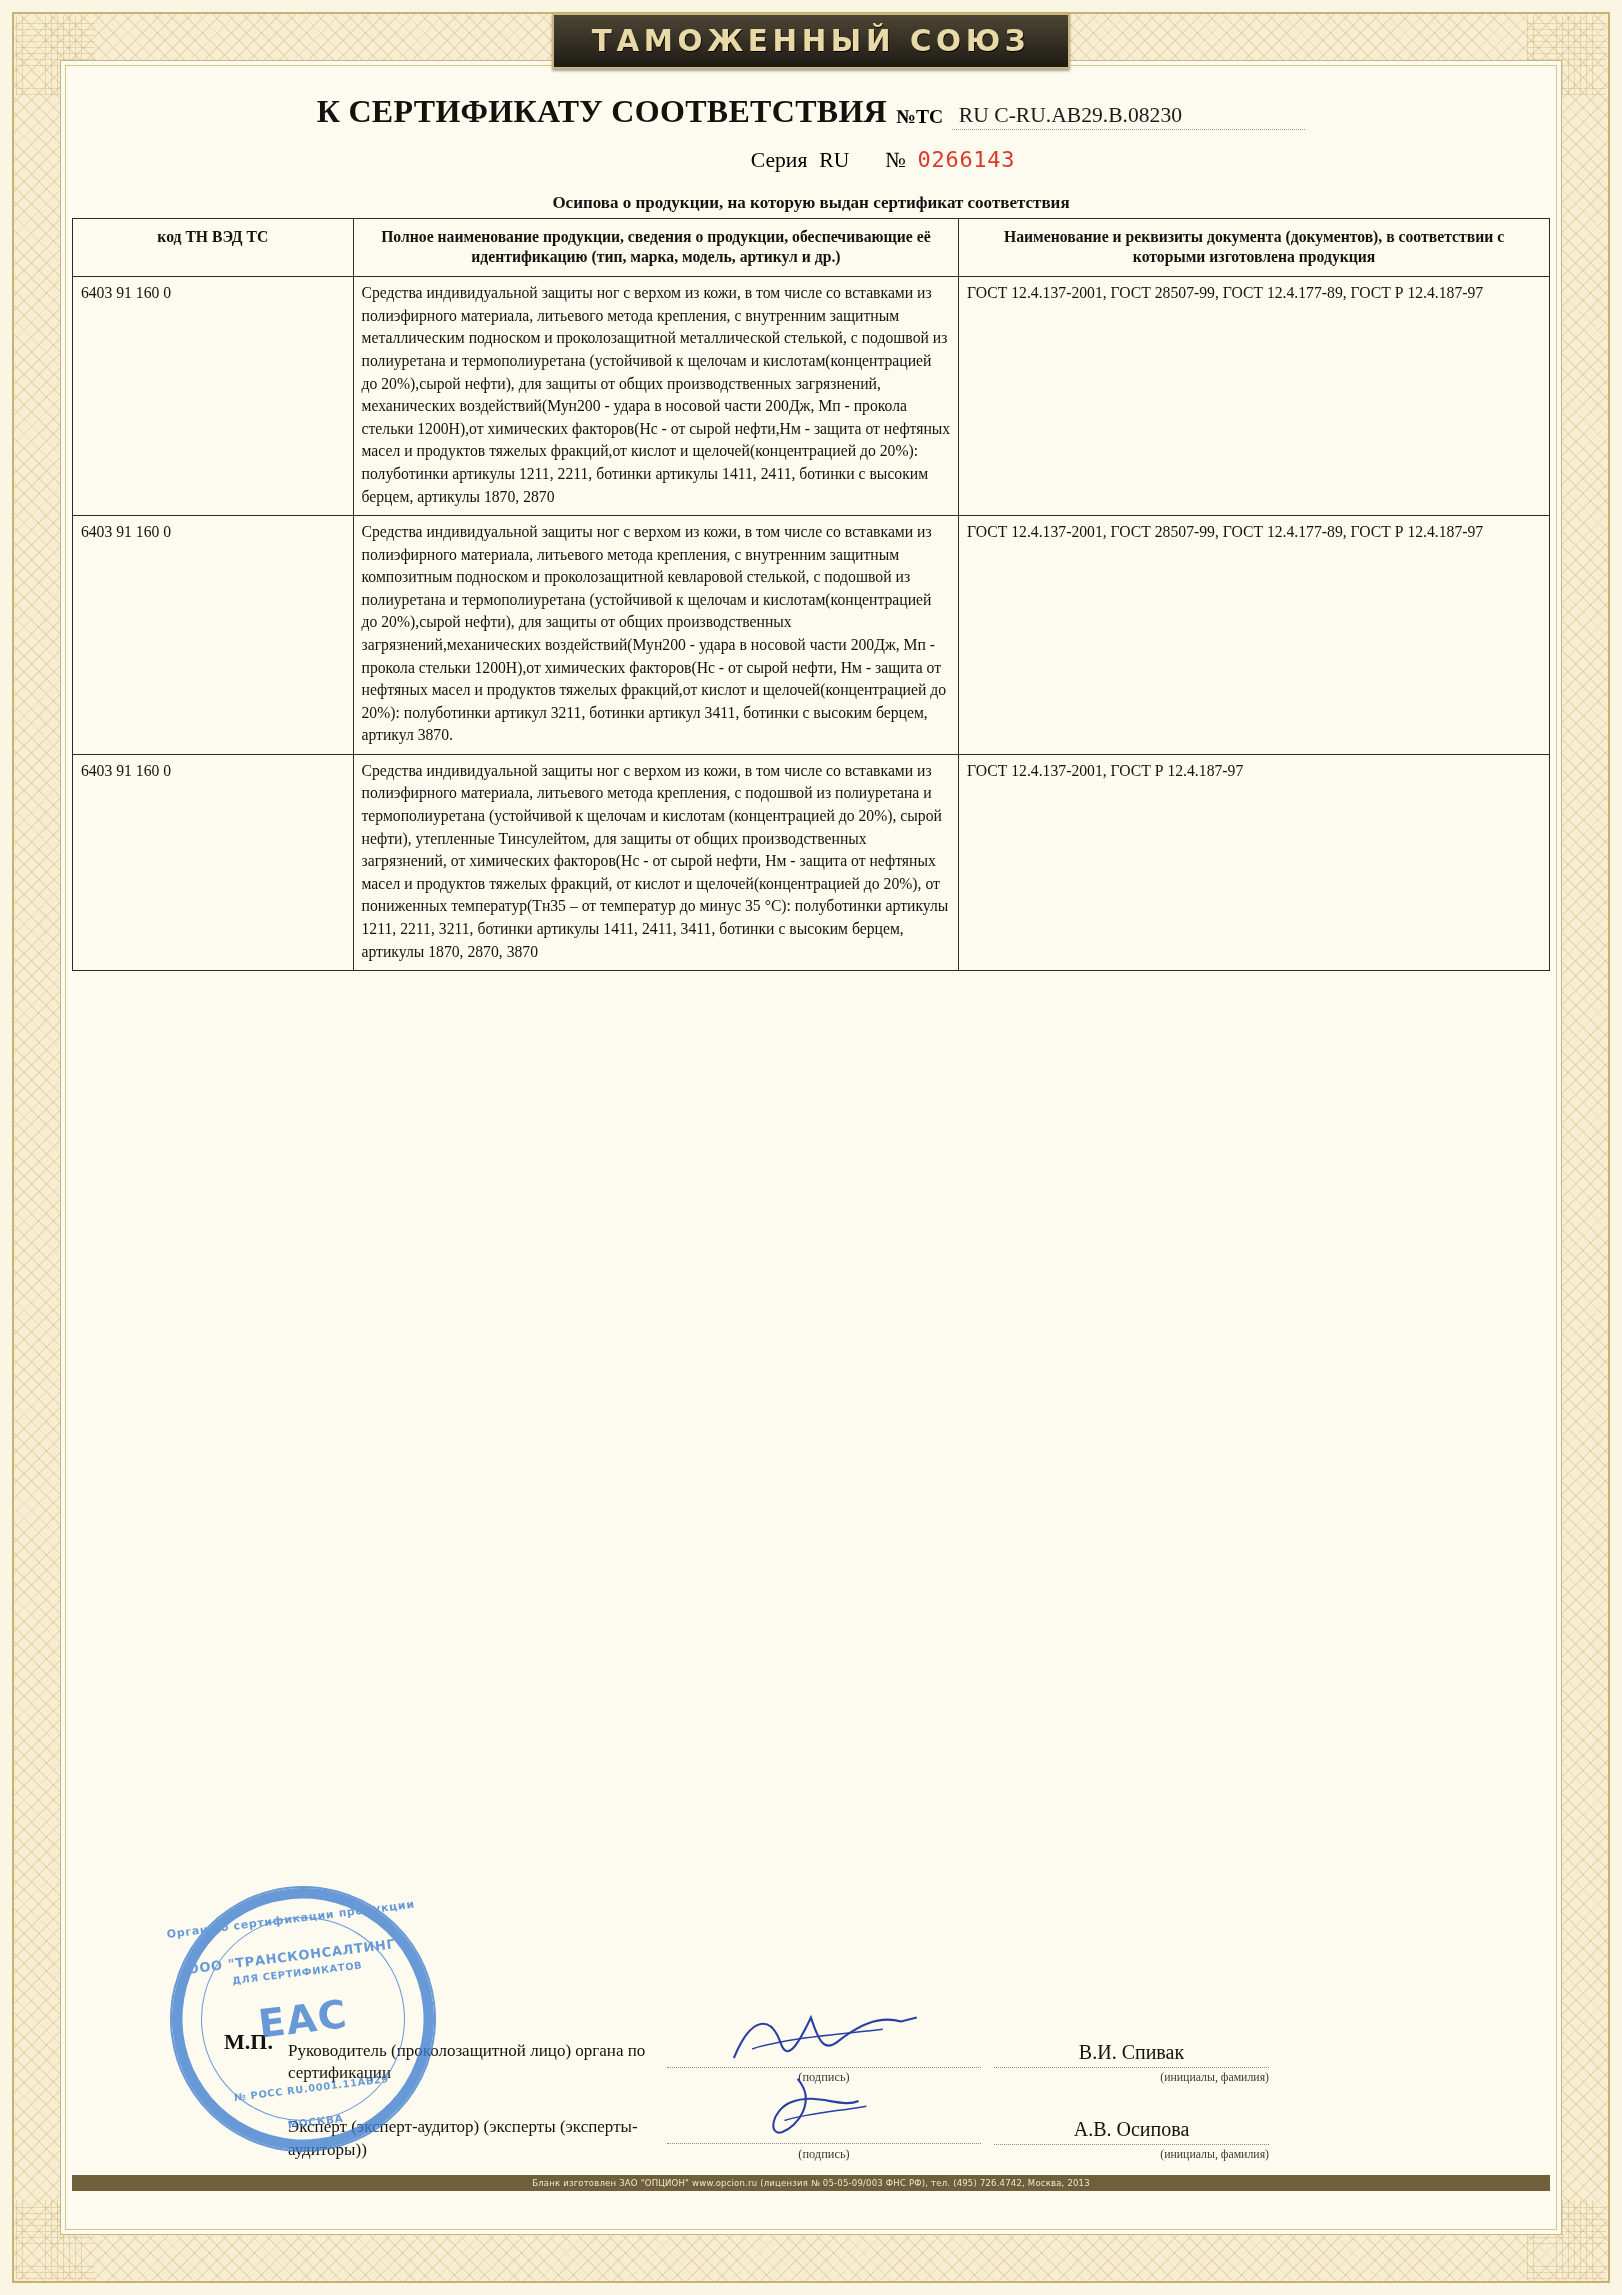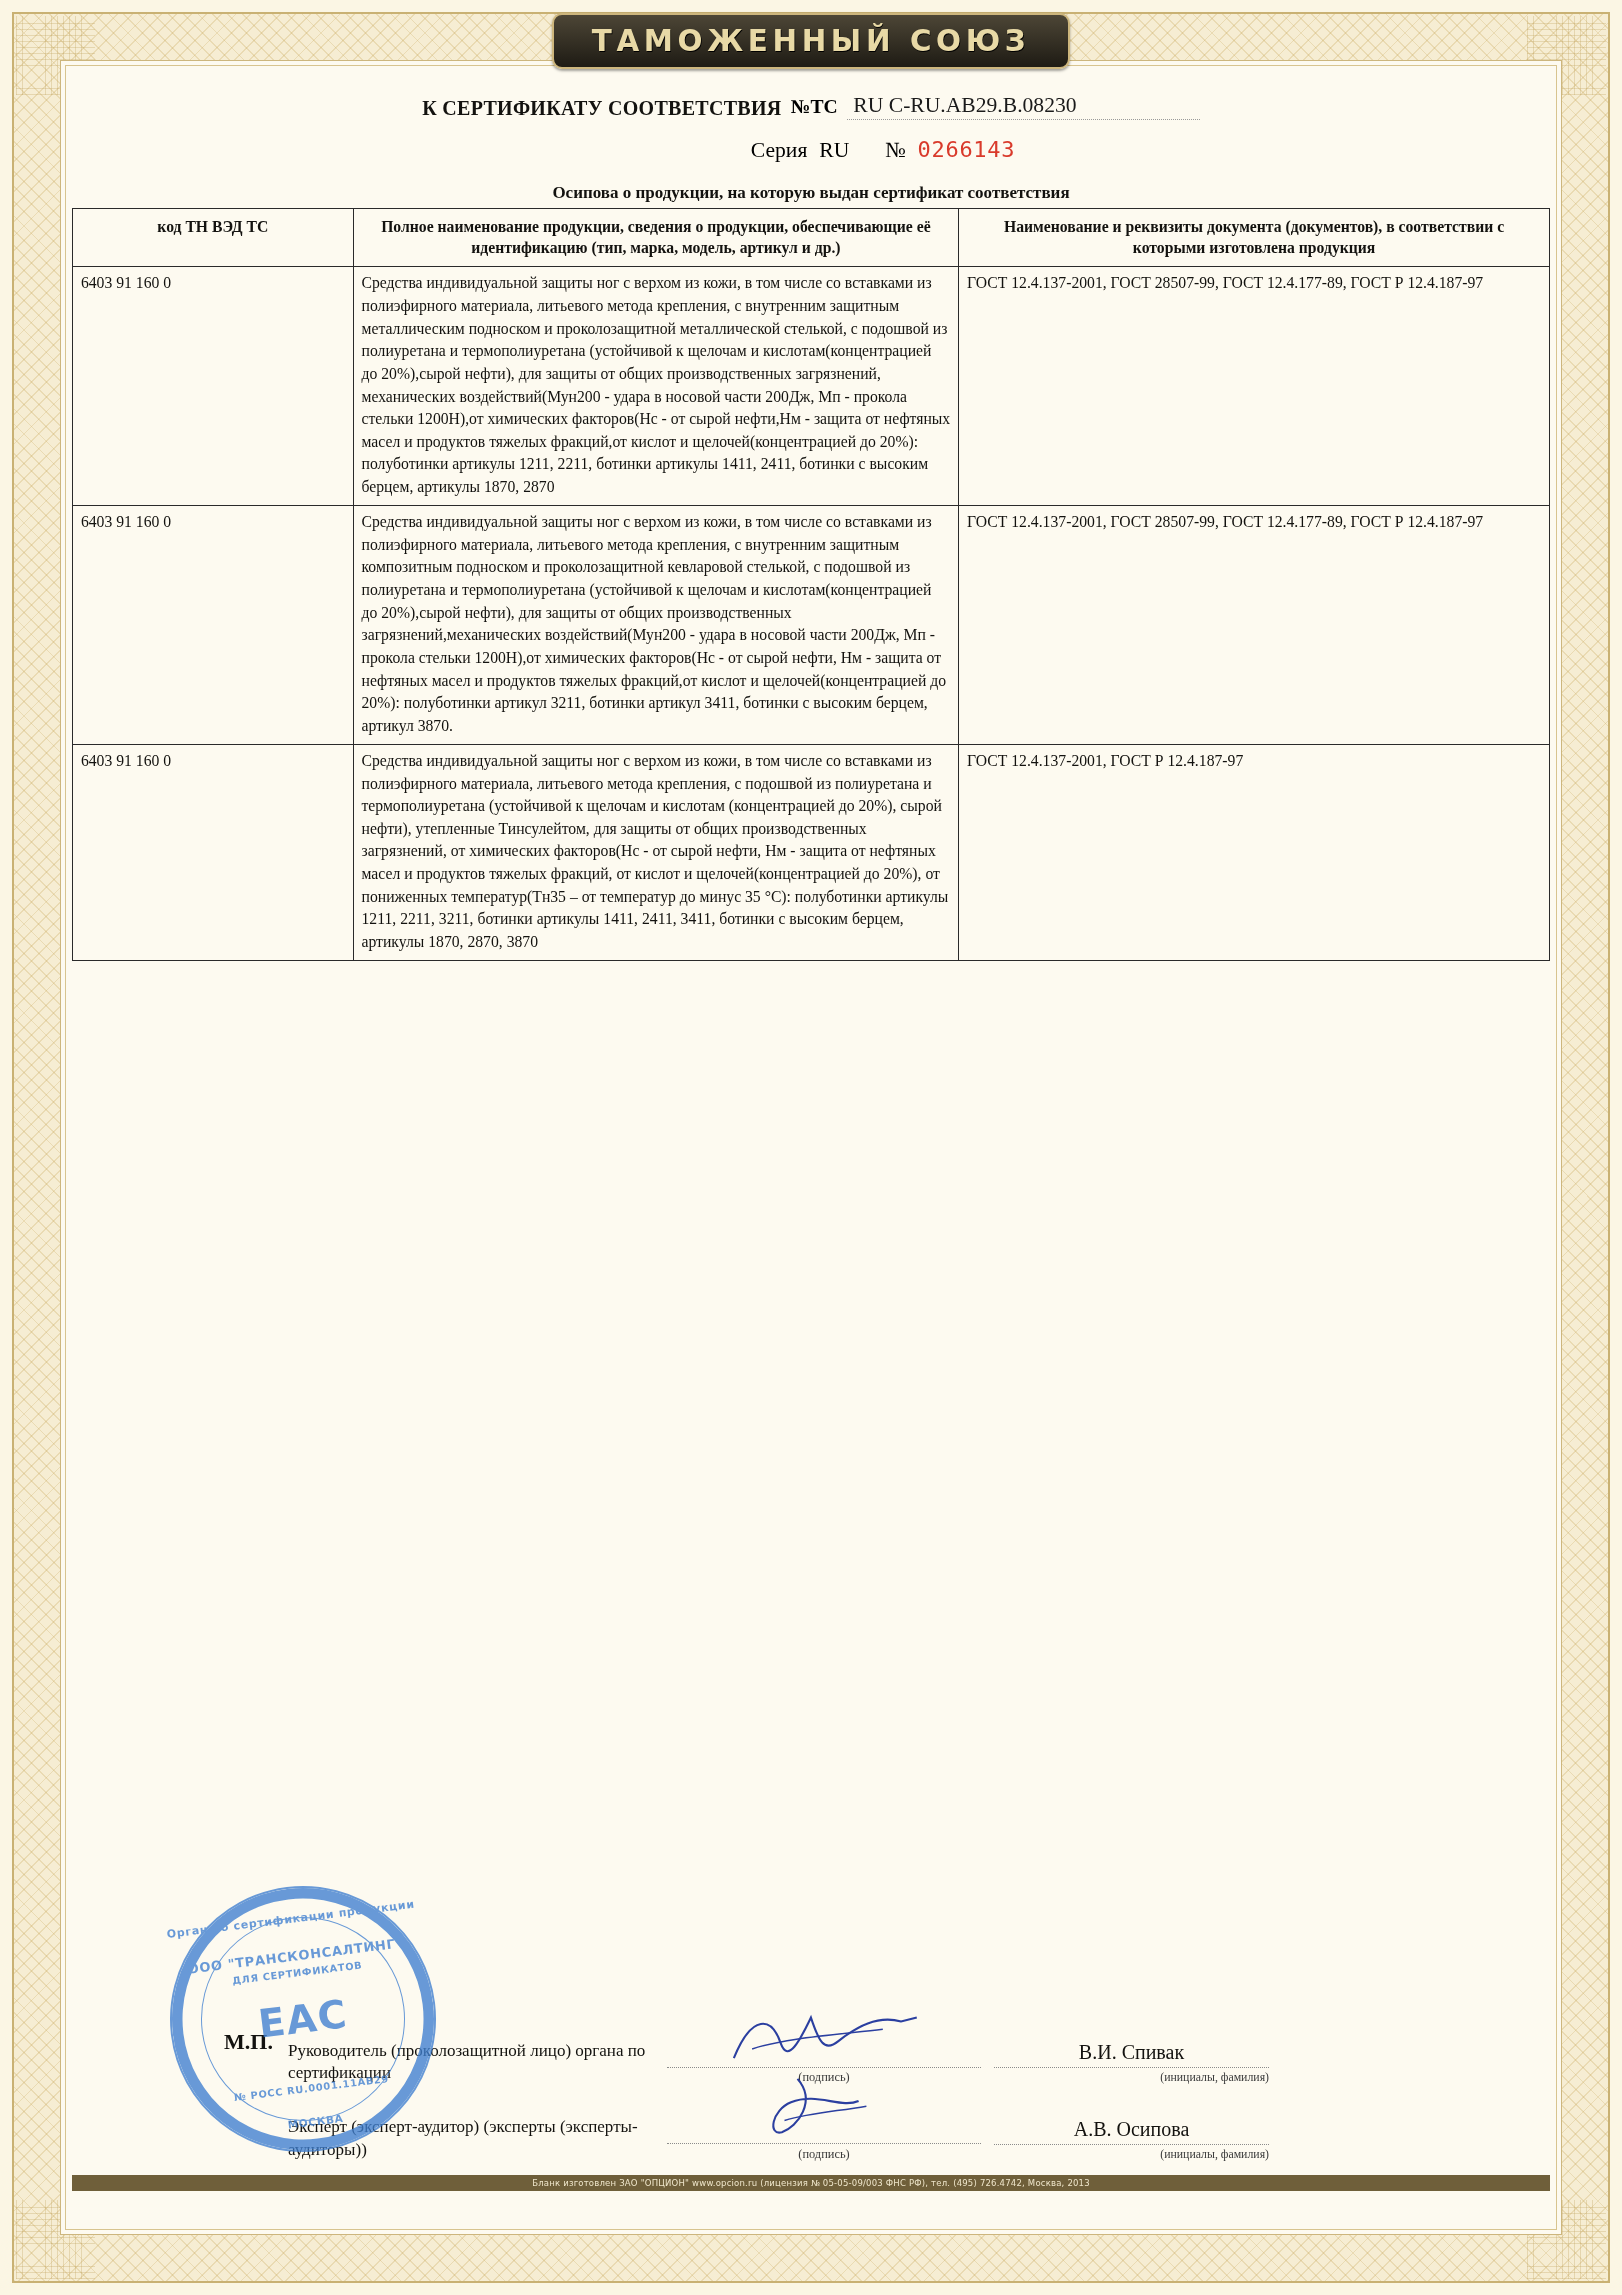--- a/index.html
+++ b/index.html
@@ -62,21 +62,21 @@
   
   .banner-wrap {
     position: absolute;
     left: 0; right: 0; top: -55px;
     display: flex;
     justify-content: center;
   }
   .banner {
     background: linear-gradient(#4d4636, #1e1b14);
     border: 2.6px solid #cdb67d;
-    border-radius: 10px;
+    border-radius: 1px;
     padding: 8.5px 38px 9.8px 38px;
     box-shadow: 0 1.3px 2.6px rgba(0,0,0,0.35);
   }
   .banner-text {
     font-family: "DejaVu Sans", sans-serif;
     font-weight: bold;
     color: #e8d9a6;
     font-size: 29.4px;
     letter-spacing: 4.6px;
     white-space: nowrap;
@@ -92,21 +92,21 @@
     color: #13120f;
   }
   .subtitle-row {
     display: flex;
     justify-content: center;
     align-items: flex-end;
     margin-top: 25px;
     gap: 9.2px;
   }
   .subtitle {
-    font-size: 20px;
+    font-size: 32px;
     font-weight: bold;
     letter-spacing: 0.3px;
     color: #13120f;
     white-space: nowrap;
   }
   .num-label {
     font-size: 19.6px;
     font-weight: bold;
     padding-bottom: 2px;
   }

